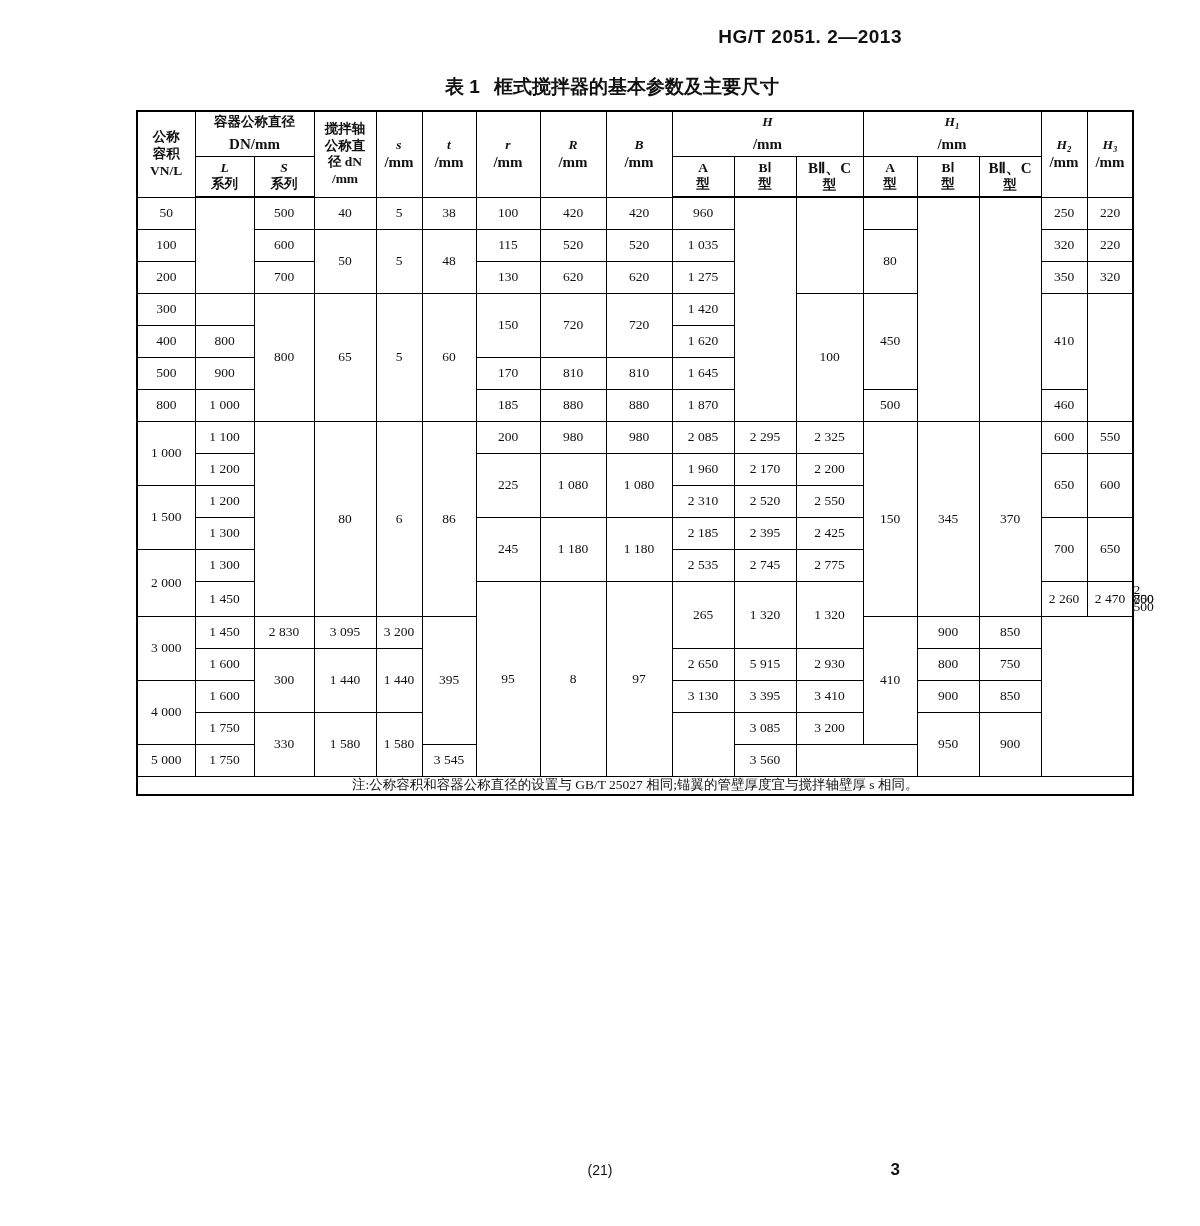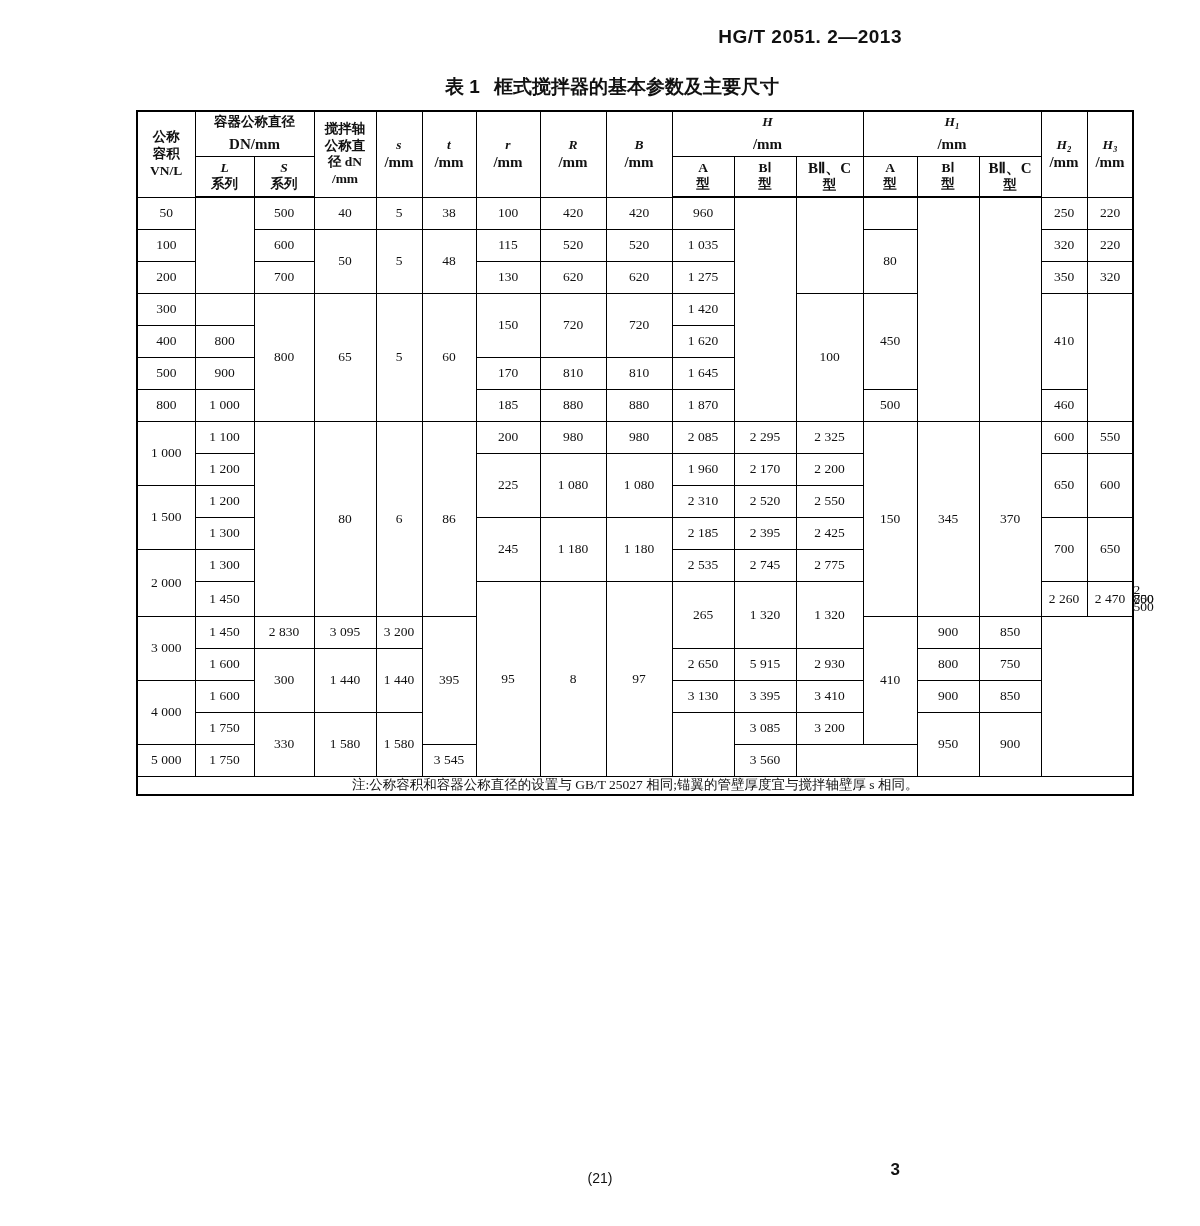--- a/index.html
+++ b/index.html
@@ -76,21 +76,21 @@
   .small { font-size: 15px; }
   .note-row td {
     text-align: left;
     padding: 7px 0 7px 34px;
     font-size: 14.5px;
     height: auto;
     border-top: 2px solid #000;
   }
   .footer-page {
     position: absolute;
-    bottom: 40px;
+    bottom: 48px;
     left: 0;
     width: 1200px;
     text-align: center;
     font-size: 14px;
     font-family: "Liberation Sans", sans-serif;
   }
   .footer-num {
     position: absolute;
     bottom: 46px;
     right: 64px;

